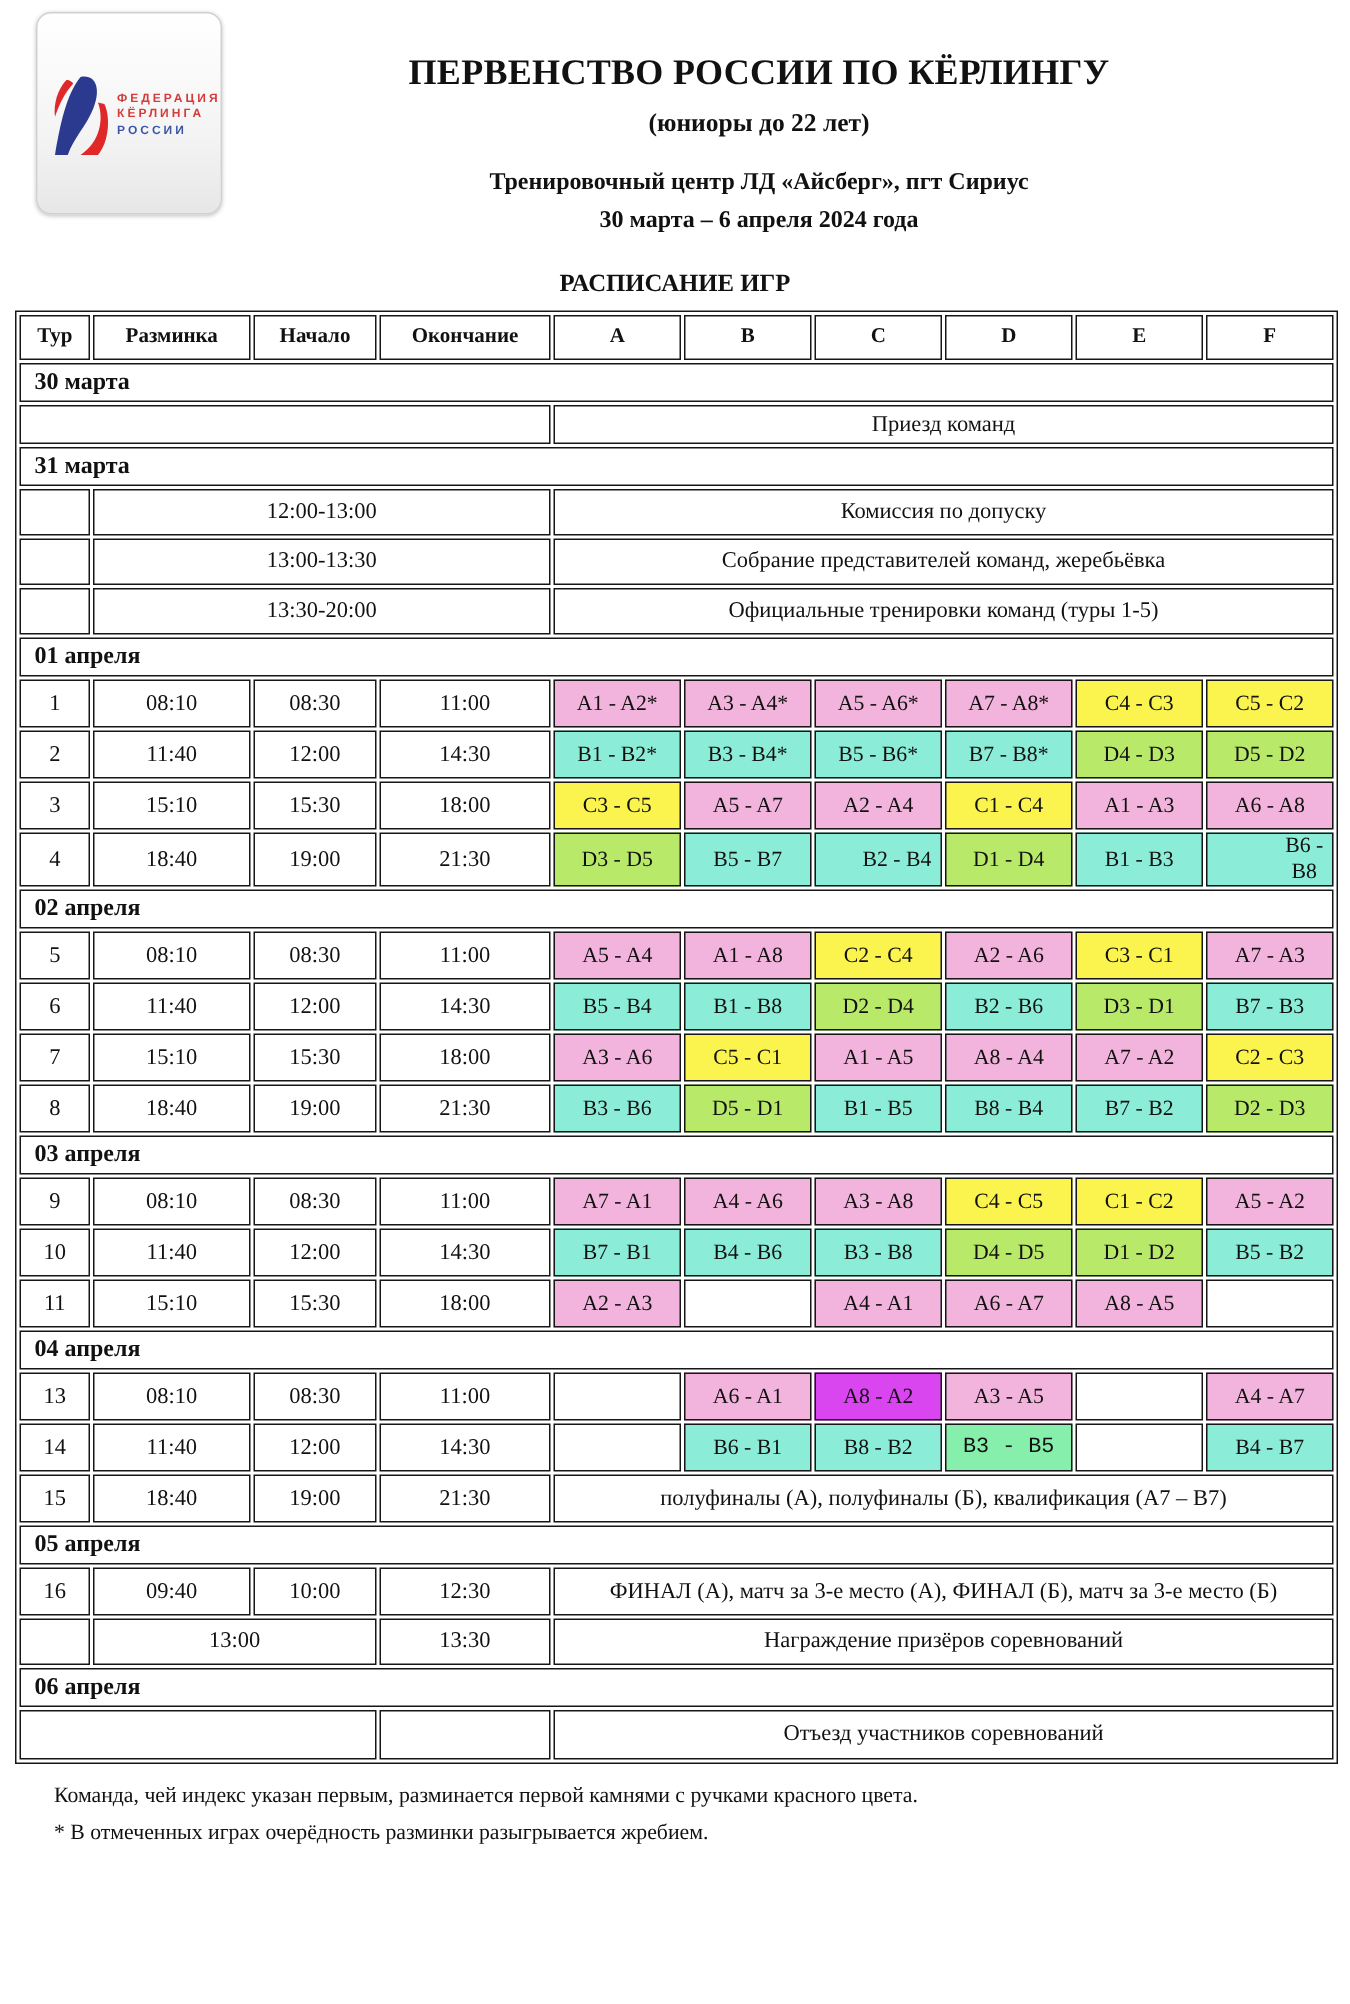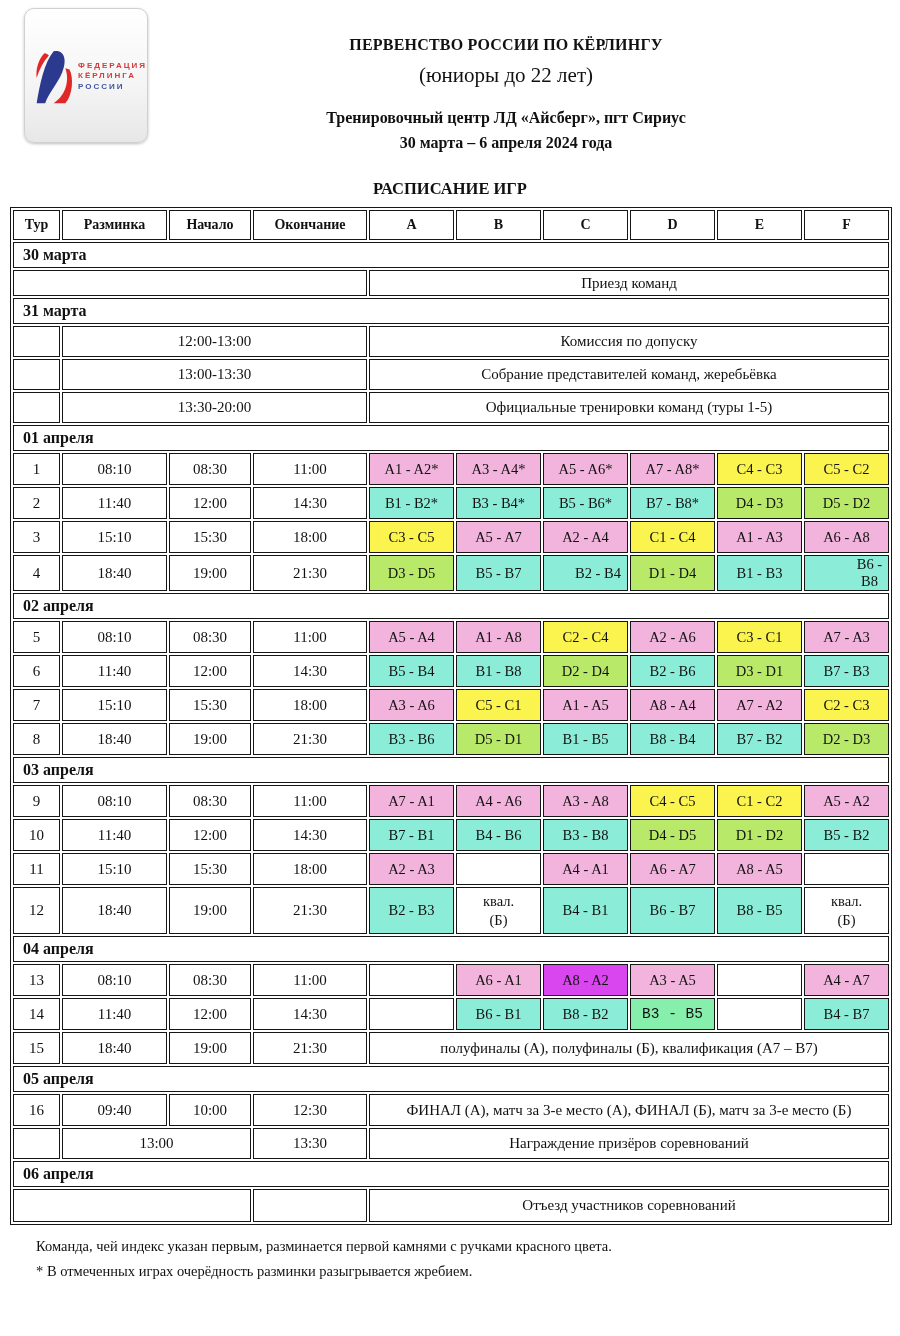--- a/index.html
+++ b/index.html
@@ -15,22 +15,22 @@
     border:1px solid #d0d0d0;border-radius:10px;
     box-shadow:0 1px 3px rgba(0,0,0,.25);
     display:flex;align-items:center;justify-content:flex-start;
   }
   .logo-mark{margin-top:8px;}
   .logo-text{margin-top:2px;text-align:left;font-family:"Liberation Sans","DejaVu Sans",sans-serif;}
   .logo-text div{font-size:8px;font-weight:bold;letter-spacing:2px;line-height:10.5px;}
   .lt-red{color:#d43b3b;}
   .lt-blue{color:#3d56a6;}
   .titles{margin-left:116px;width:780px;text-align:center;padding-top:36px;}
-  .title-main{font-size:16px;font-weight:bold;letter-spacing:.2px;}
-  .title-sub{font-size:21px;font-weight:normal;margin-top:9px;}
+  .title-main{font-size:24px;font-weight:bold;letter-spacing:.2px;}
+  .title-sub{font-size:17px;font-weight:bold;margin-top:9px;}
   .title-venue{font-size:16px;font-weight:bold;margin-top:21px;}
   .title-dates{font-size:16px;font-weight:bold;margin-top:7px;}
   .schedule-title{width:900px;text-align:center;font-size:16.5px;font-weight:bold;margin-top:11px;}
   
   table.sched{
     margin:8px 0 0 10px;width:880px;table-layout:fixed;
     border-collapse:separate;border-spacing:2px;
     border:1px solid #161616;background:#fff;
   }
   table.sched th,table.sched td{
@@ -267,32 +267,20 @@
         <td class="t">15:10</td>
         <td class="t">15:30</td>
         <td class="t">18:00</td>
         <td style="background: rgb(242, 179, 220);">A2 - A3</td>
         <td></td>
         <td style="background: rgb(242, 179, 220);">A4 - A1</td>
         <td style="background: rgb(242, 179, 220);">A6 - A7</td>
         <td style="background: rgb(242, 179, 220);">A8 - A5</td>
         <td></td>
       </tr>
-      <tr class="r-game r-tall">
-        <td class="t">12</td>
-        <td class="t">18:40</td>
-        <td class="t">19:00</td>
-        <td class="t">21:30</td>
-        <td style="background: rgb(139, 237, 216);">B2 - B3</td>
-        <td class="qual">квал.<br>(Б)</td>
-        <td style="background: rgb(139, 237, 216);">B4 - B1</td>
-        <td style="background: rgb(139, 237, 216);">B6 - B7</td>
-        <td style="background: rgb(139, 237, 216);">B8 - B5</td>
-        <td class="qual">квал.<br>(Б)</td>
-      </tr>
       <tr class="r-date">
         <td colspan="10">04 апреля</td>
       </tr>
       <tr class="r-game">
         <td class="t">13</td>
         <td class="t">08:10</td>
         <td class="t">08:30</td>
         <td class="t">11:00</td>
         <td></td>
         <td style="background: rgb(242, 179, 220);">A6 - A1</td>

